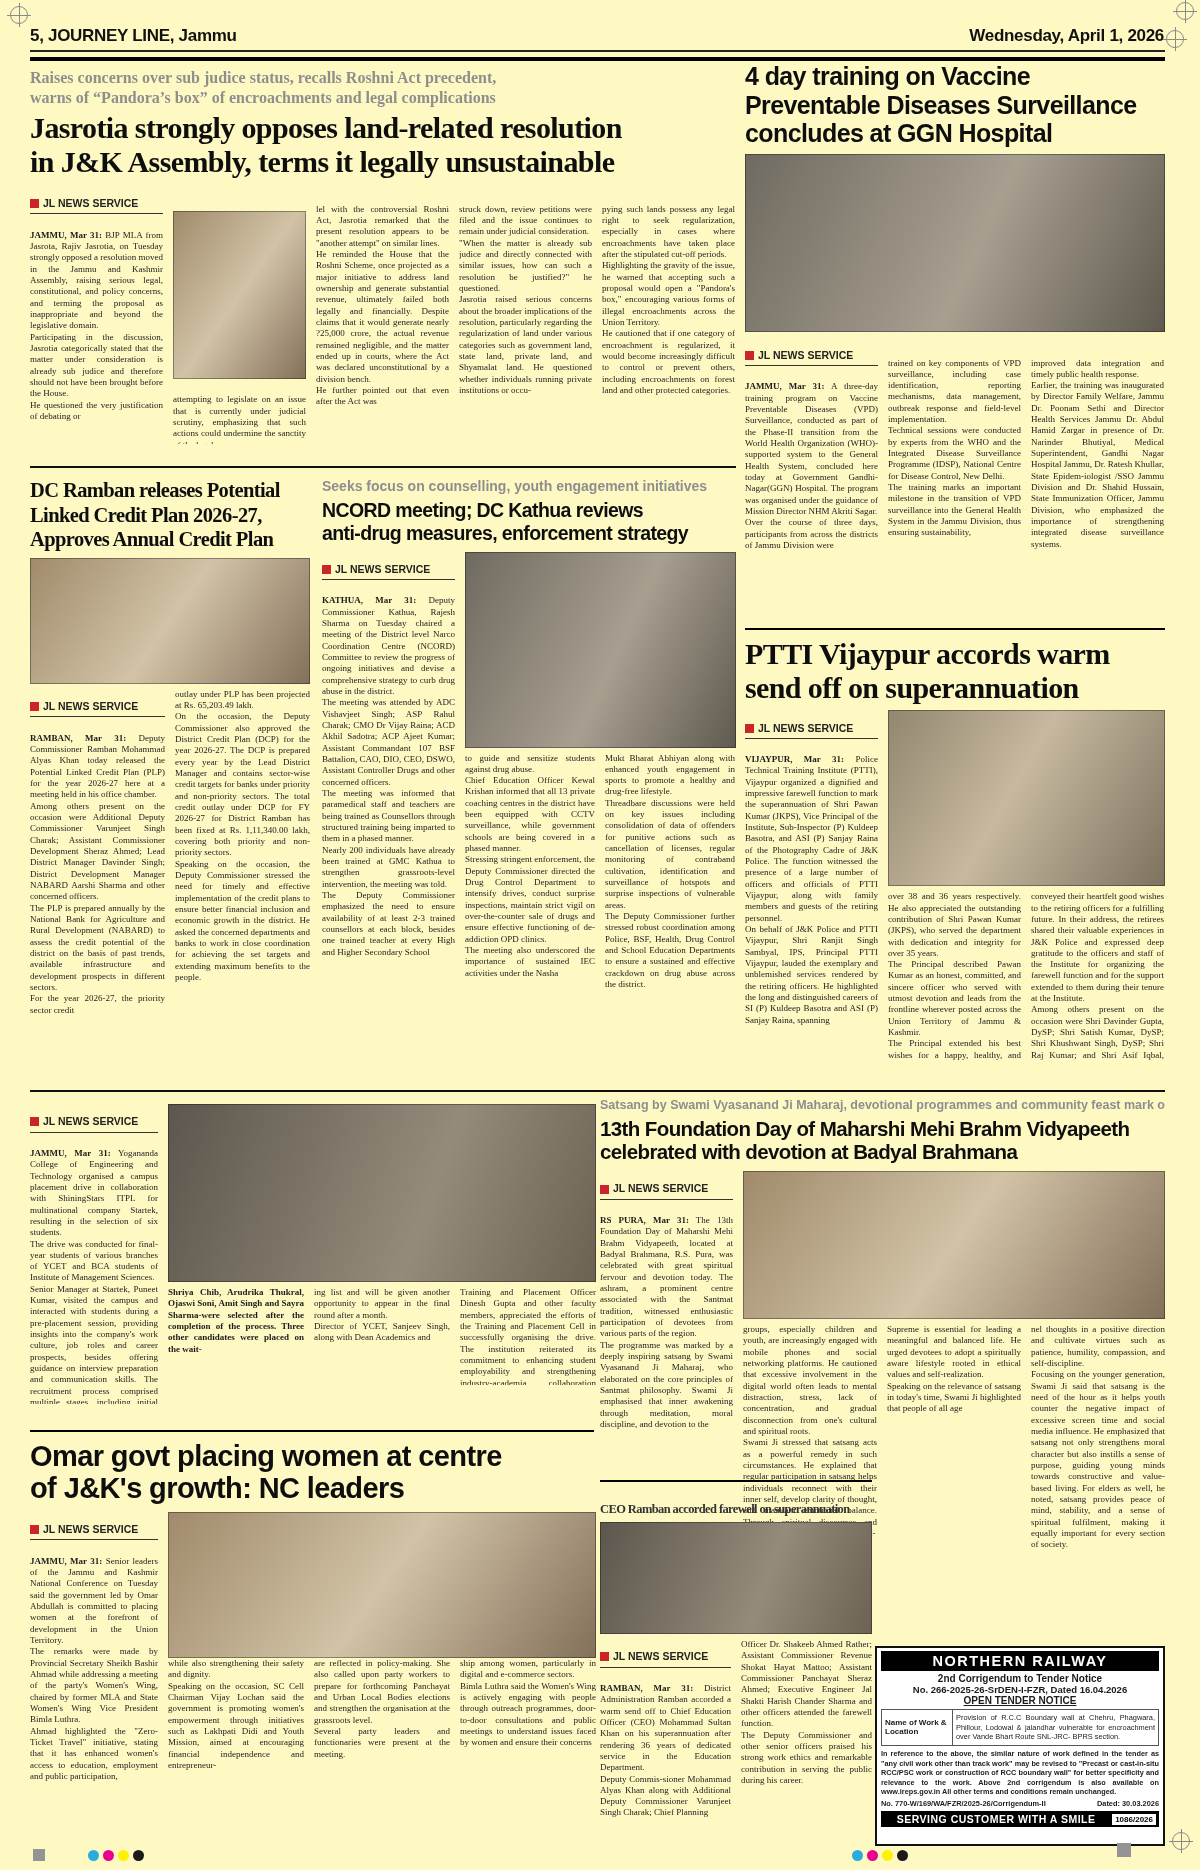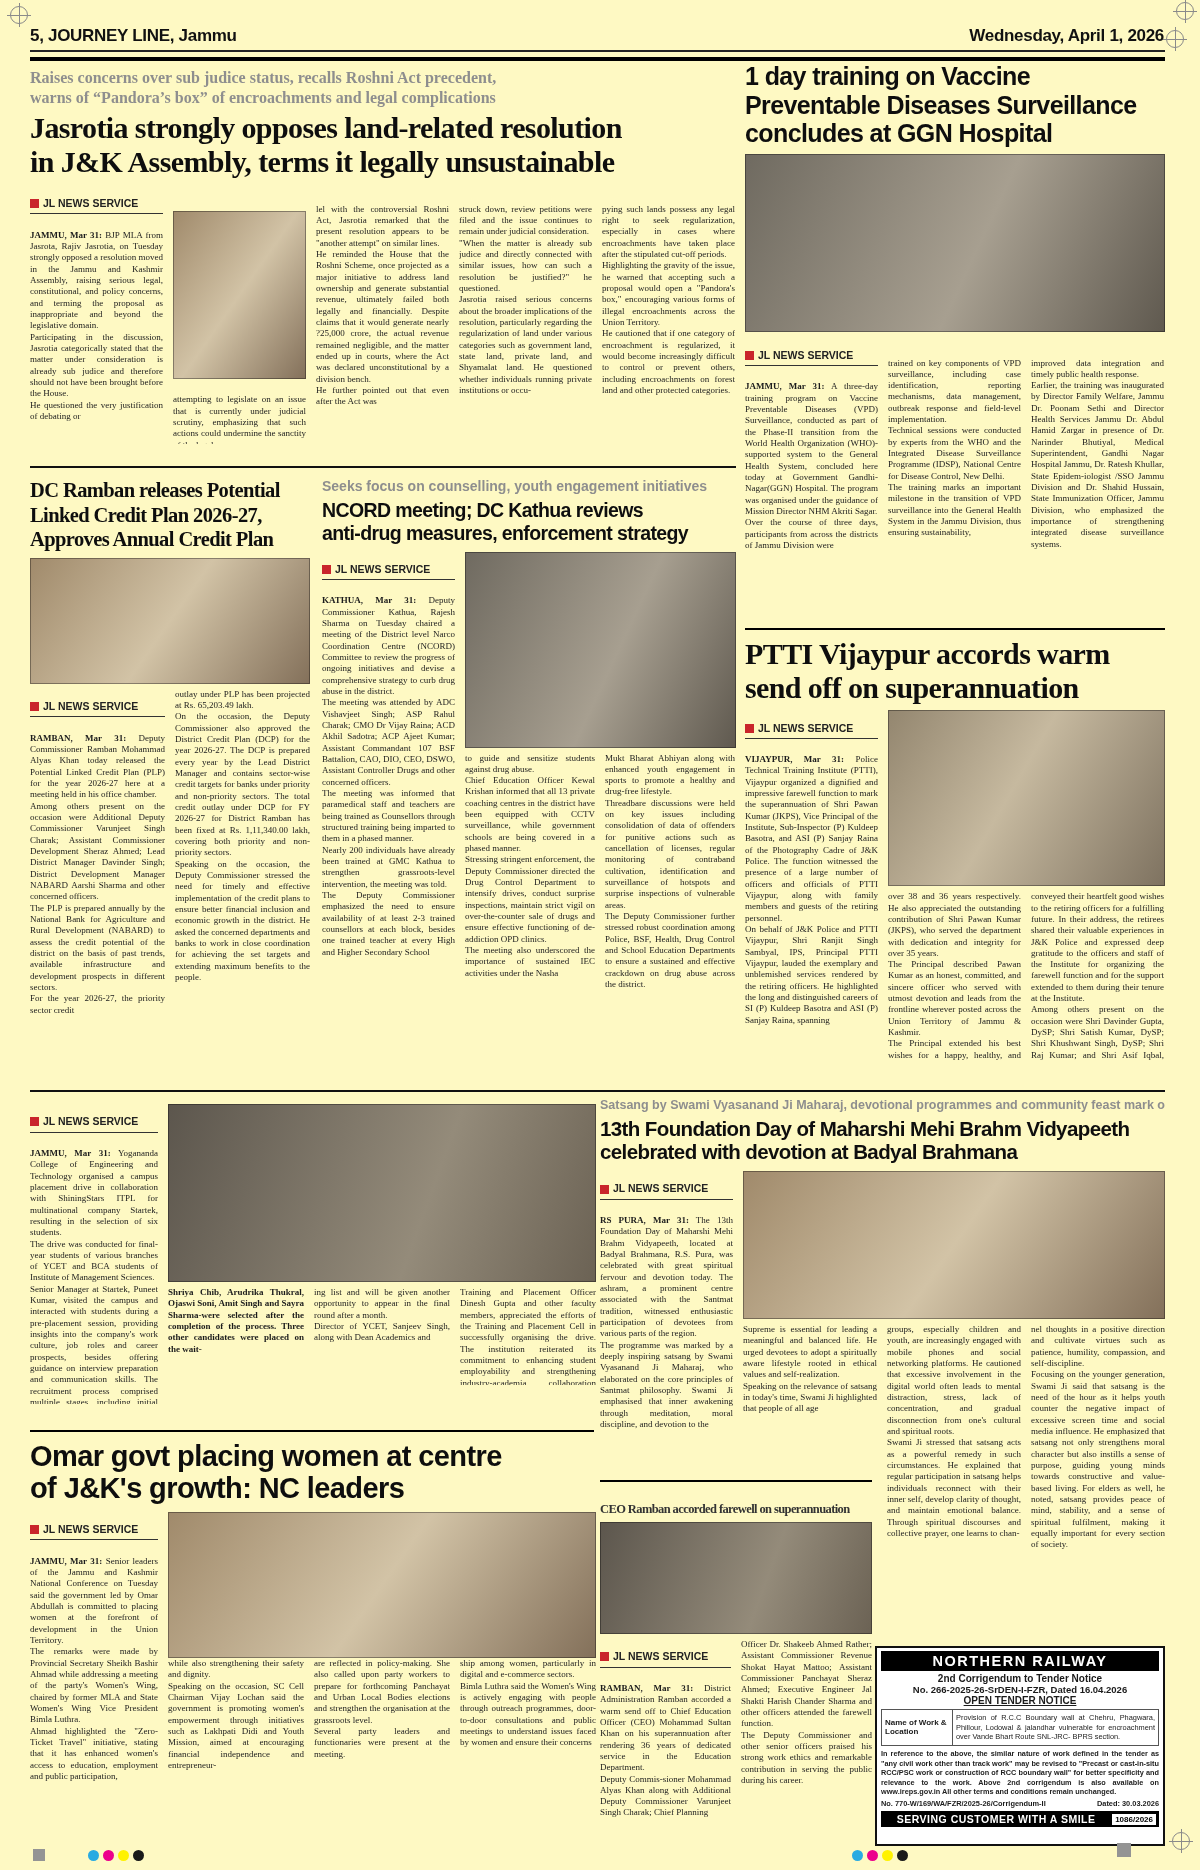--- a/index.html
+++ b/index.html
@@ -98,21 +98,21 @@
 Jasrotia raised serious concerns about the broader implications of the resolution, particularly regarding the regularization of land under various categories such as government land, state land, private land, and Shyamalat land. He questioned whether individuals running private institutions or occu-</div>
       <div class="col" style="flex:0 0 133px;padding-top:18px;">pying such lands possess any legal right to seek regularization, especially in cases where encroachments have taken place after the stipulated cut-off periods.
 Highlighting the gravity of the issue, he warned that accepting such a proposal would open a "Pandora's box," encouraging various forms of illegal encroachments across the Union Territory.
 He cautioned that if one category of encroachment is regularized, it would become increasingly difficult to control or prevent others, including encroachments on forest land and other protected categories.</div>
     </div>
   </div>
 
   <div class="divider" style="left:30px;top:466px;width:706px;"></div>
 
   <div class="art" style="left:745px;top:62px;width:420px;">
-    <div class="hl sans" style="font-size:25px;line-height:1.14;">1 day training on Vaccine
+    <div class="hl sans" style="font-size:25px;line-height:1.14;">4 day training on Vaccine
 Preventable Diseases Surveillance
 concludes at GGN Hospital</div>
     <div class="photo ph-cool" style="width:420px;height:178px;margin-top:6px;"></div>
     <div class="cols" style="margin-top:6px;height:268px;">
       <div class="col" style="flex:0 0 133px;">
         <div class="byline"><span class="sq"></span><span>JL NEWS SERVICE</span></div>
         <b>JAMMU, Mar 31:</b><span> A three-day training program on Vaccine Preventable Diseases (VPD) Surveillance, conducted as part of the Phase-II transition from the World Health Organization (WHO)-supported system to the General Health System, concluded here today at Government Gandhi-Nagar(GGN) Hospital. The program was organised under the guidance of Mission Director NHM Akriti Sagar.
 Over the course of three days, participants from across the districts of Jammu Division were</span>
       </div>
       <div class="col" style="flex:0 0 133px;padding-top:20px;">trained on key components of VPD surveillance, including case identification, reporting mechanisms, data management, outbreak response and field-level implementation.
@@ -245,24 +245,24 @@
 celebrated with devotion at Badyal Brahmana</div>
     <div class="cols" style="margin-top:7px;">
       <div class="col" style="flex:0 0 133px;height:266px;">
         <div class="byline"><span class="sq"></span><span>JL NEWS SERVICE</span></div>
         <b>RS PURA, Mar 31:</b><span> The 13th Foundation Day of Maharshi Mehi Brahm Vidyapeeth, located at Badyal Brahmana, R.S. Pura, was celebrated with great spiritual fervour and devotion today. The ashram, a prominent centre associated with the Santmat tradition, witnessed enthusiastic participation of devotees from various parts of the region.
 The programme was marked by a deeply inspiring satsang by Swami Vyasanand Ji Maharaj, who elaborated on the core principles of Santmat philosophy. Swami Ji emphasised that inner awakening through meditation, moral discipline, and devotion to the</span>
       </div>
       <div style="flex:0 0 422px;">
         <div class="photo ph-warm" style="width:422px;height:148px;"></div>
         <div class="cols" style="margin-top:5px;align-items:flex-start;">
+          <div class="col" style="flex:0 0 134px;height:276px;">groups, especially children and youth, are increasingly engaged with mobile phones and social networking platforms. He cautioned that excessive involvement in the digital world often leads to mental distraction, stress, lack of concentration, and gradual disconnection from one's cultural and spiritual roots.
+Swami Ji stressed that satsang acts as a powerful remedy in such circumstances. He explained that regular participation in satsang helps individuals reconnect with their inner self, develop clarity of thought, and maintain emotional balance. Through spiritual discourses and collective prayer, one learns to chan-</div>
           <div class="col" style="flex:0 0 134px;height:112px;">Supreme is essential for leading a meaningful and balanced life. He urged devotees to adopt a spiritually aware lifestyle rooted in ethical values and self-realization.
 Speaking on the relevance of satsang in today's time, Swami Ji highlighted that people of all age</div>
-          <div class="col" style="flex:0 0 134px;height:276px;">groups, especially children and youth, are increasingly engaged with mobile phones and social networking platforms. He cautioned that excessive involvement in the digital world often leads to mental distraction, stress, lack of concentration, and gradual disconnection from one's cultural and spiritual roots.
-Swami Ji stressed that satsang acts as a powerful remedy in such circumstances. He explained that regular participation in satsang helps individuals reconnect with their inner self, develop clarity of thought, and maintain emotional balance. Through spiritual discourses and collective prayer, one learns to chan-</div>
           <div class="col" style="flex:0 0 134px;height:276px;">nel thoughts in a positive direction and cultivate virtues such as patience, humility, compassion, and self-discipline.
 Focusing on the younger generation, Swami Ji said that satsang is the need of the hour as it helps youth counter the negative impact of excessive screen time and social media influence. He emphasized that satsang not only strengthens moral character but also instills a sense of purpose, guiding young minds towards constructive and value-based living. For elders as well, he noted, satsang provides peace of mind, stability, and a sense of spiritual fulfilment, making it equally important for every section of society.</div>
         </div>
       </div>
     </div>
   </div>
 
   <div class="art" style="left:600px;top:1480px;width:272px;border-top:2px solid #000;padding-top:20px;">
     <div class="hl serif" style="font-size:12.5px;color:#333;white-space:nowrap;">CEO Ramban accorded farewell on superannuation</div>
     <div class="photo ph-dark" style="width:272px;height:112px;margin-top:5px;"></div>

